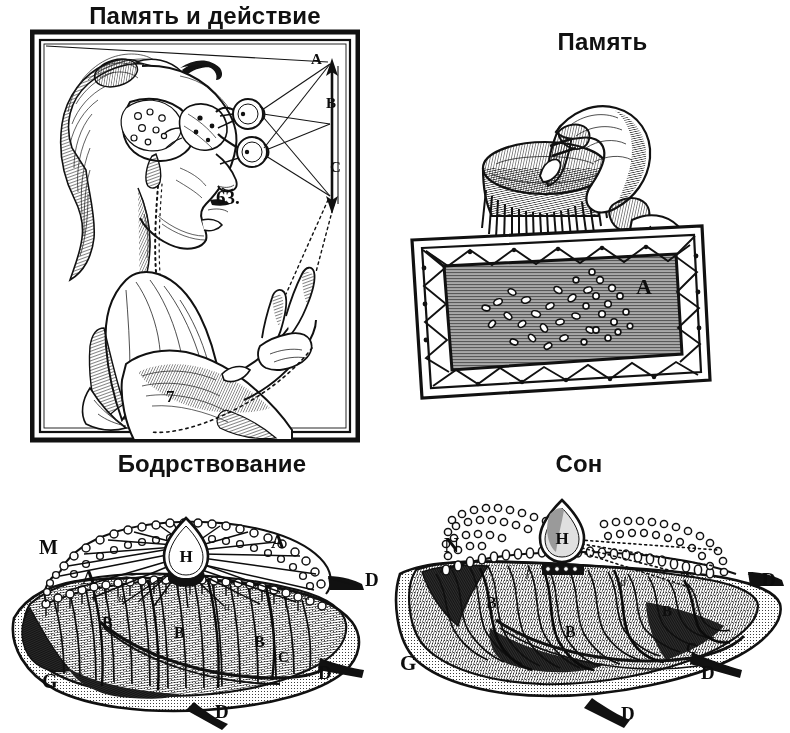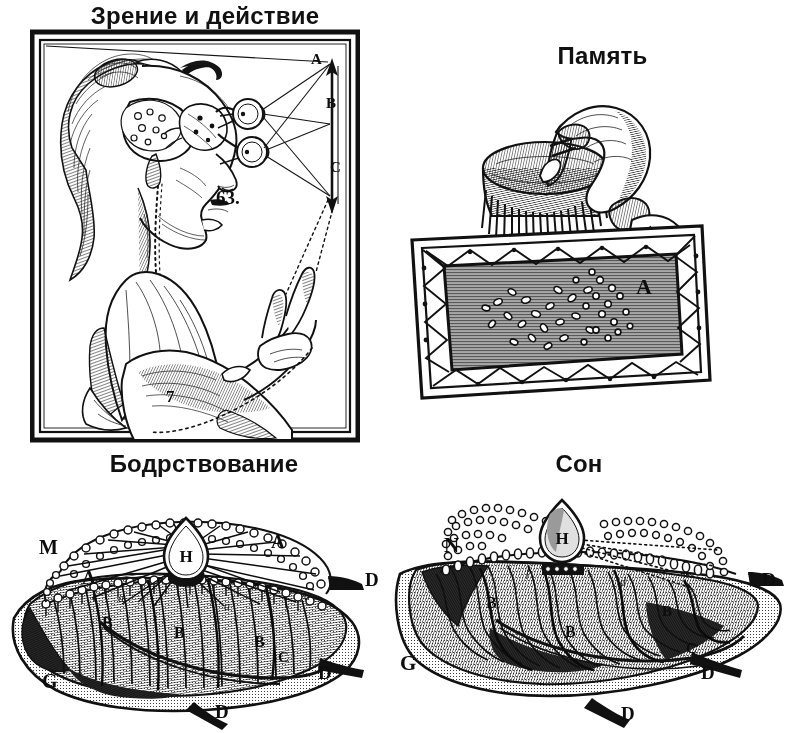--- a/index.html
+++ b/index.html
@@ -23,22 +23,22 @@
     font-weight: bold;
     font-size: 24px;
     letter-spacing: 0.2px;
     color: #111111;
     white-space: nowrap;
     text-align: center;
     line-height: 28px;
   }
 
   #title-vision  { left: 0;   top: 2px;   width: 410px; }
-  #title-memory  { left: 415px; top: 42px;  width: 375px; }
-  #title-waking  { left: 4px;   top: 450px; width: 400px; }
+  #title-memory  { left: 415px; top: 28px;  width: 375px; }
+  #title-waking  { left: 12px;   top: 450px; width: 400px; }
   #title-sleep   { left: 384px; top: 450px; width: 390px; }
 
   #fig-vision  { left: 30px;  top: 28px;  width: 330px; height: 415px; }
   #fig-memory  { left: 400px; top: 80px;  width: 320px; height: 350px; }
   #fig-waking  { left: 8px;   top: 480px; width: 392px; height: 250px; }
   #fig-sleep   { left: 392px; top: 480px; width: 396px; height: 250px; }
 
   svg { display: block; }
 
   .ink      { stroke: #111111; fill: none; }
@@ -54,21 +54,21 @@
   }
   .glyph-small {
     font-family: "Liberation Serif", serif;
     font-style: italic;
     fill: #141414;
   }
 </style>
 </head>
 <body>
 
-<div class="panel-title" id="title-vision">Зрение и действие</div>
+<div class="panel-title" id="title-vision">Память и действие</div>
 
 <div class="panel-title" id="title-memory">Память</div>
 
 <div class="panel-title" id="title-waking">Бодрствование</div>
 
 <div class="panel-title" id="title-sleep">Сон</div>
 
 <div class="panel" id="fig-vision">
 <svg width="330" height="415" viewBox="0 0 330 415">
   <defs>

